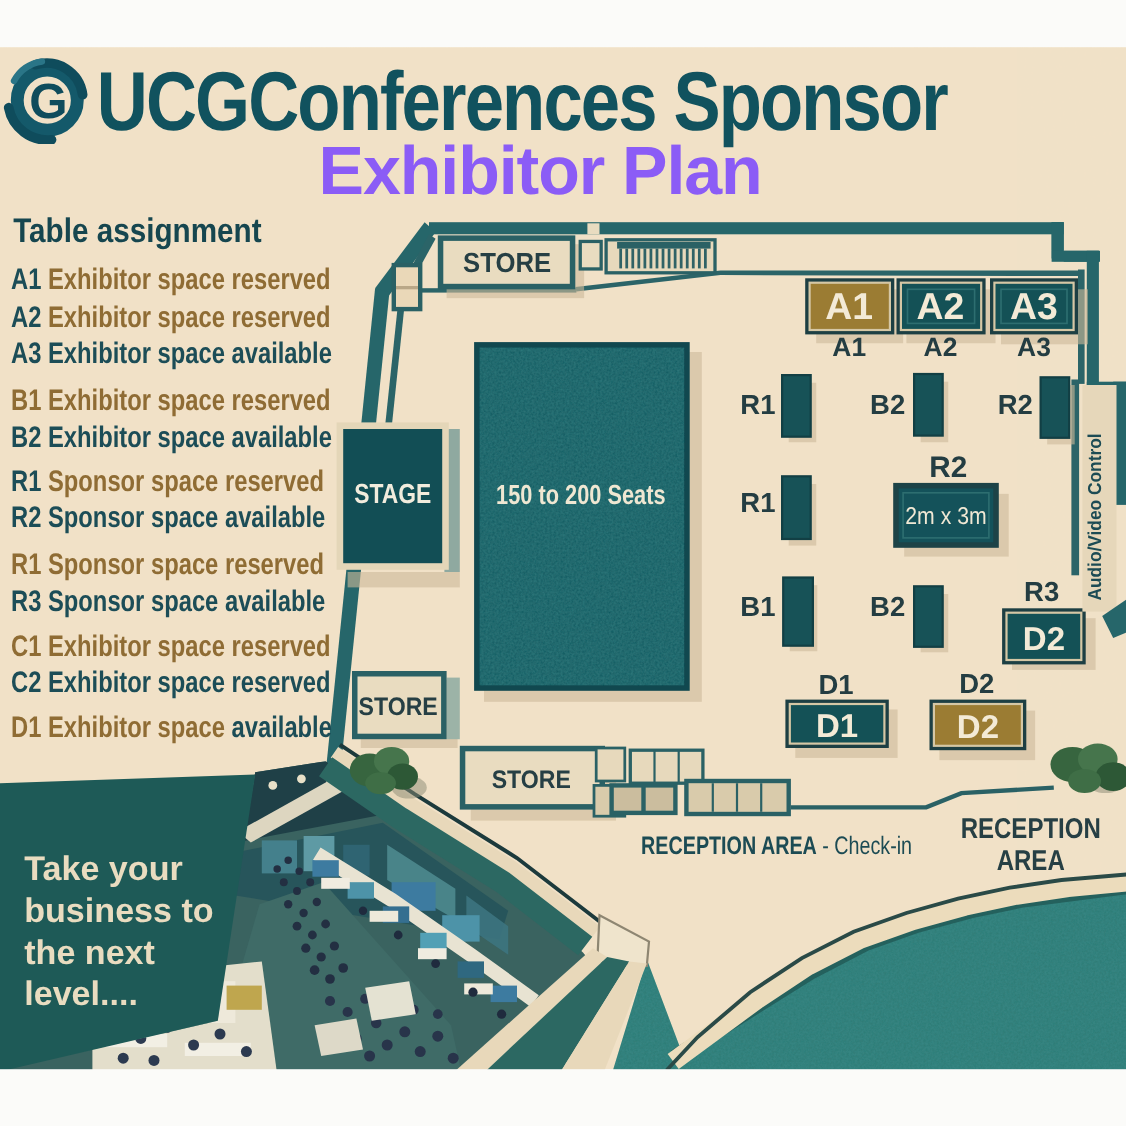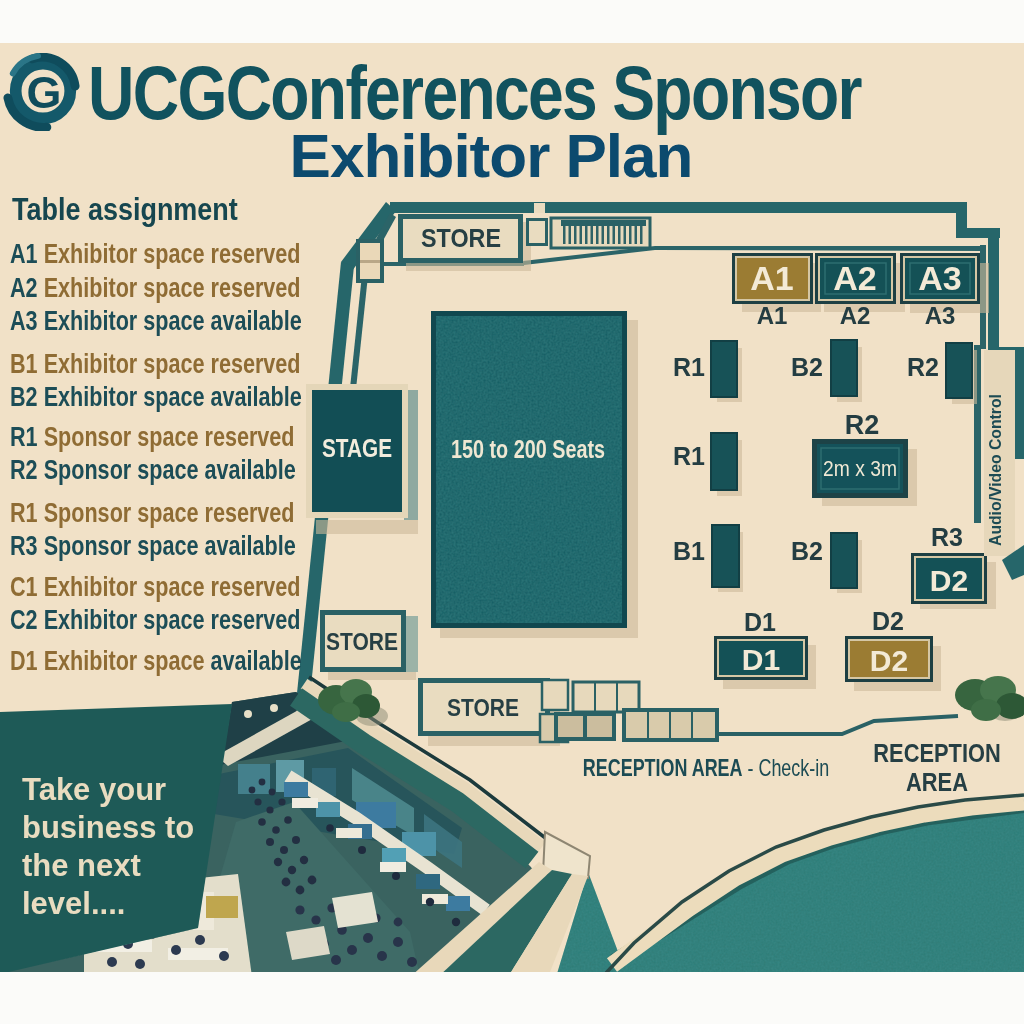--- a/index.html
+++ b/index.html
@@ -454,21 +454,21 @@
 <svg class="abs" style="left:3px;top:53px;" width="78" height="78" viewBox="0 0 80 80">
   <circle cx="41" cy="39" r="28" fill="none" stroke="#14596a" stroke-width="12"></circle>
   <path d="M 74,34 A 34,34 0 0 0 30,6" fill="none" stroke="#0f4c5c" stroke-width="9" stroke-linecap="round"></path>
   <path d="M 5,46 A 37,37 0 0 0 45,76" fill="none" stroke="#0f4c5c" stroke-width="9" stroke-linecap="round"></path>
   <path d="M 10,21 A 36,36 0 0 1 36,3" fill="none" stroke="#2a7587" stroke-width="6" stroke-linecap="round"></path>
   <text x="42" y="56" font-size="46" font-weight="bold" fill="#0f4c5c" text-anchor="middle" font-family="Liberation Sans">G</text>
 </svg>
 
 <div class="abs" style="left:88px;top:49px;font-size:76px;font-weight:bold;color:#11525e;letter-spacing:-2px;white-space:nowrap;transform:scale(0.845,1);transform-origin:0 0;">UCGConferences Sponsor</div>
 
-<div class="abs" style="left:281px;top:120px;width:420px;font-size:62px;font-weight:bold;color:#0c4a6e;letter-spacing:-1px;text-align:center;white-space:nowrap;">Exhibitor Plan</div>
+<div class="abs" style="left:281px;top:120px;width:420px;font-size:62px;font-weight:bold;color:#8b5cf6;letter-spacing:-1px;text-align:center;white-space:nowrap;">Exhibitor Plan</div>
 
 <div class="abs" style="left:12px;top:192px;font-size:31px;font-weight:bold;color:#16464f;white-space:nowrap;transform:scale(0.87,1);transform-origin:0 0;">Table assignment</div>
 <div class="abs" style="left:10px;top:238px;font-size:27px;font-weight:bold;line-height:33.5px;white-space:nowrap;transform:scale(0.8,1);transform-origin:0 0;">
 
   <div><span style="color:#1c4d57">A1</span> <span style="color:#8f6c34">Exhibitor space reserved</span></div>
 
   <div><span style="color:#1c4d57">A2</span> <span style="color:#8f6c34">Exhibitor space reserved</span></div>
 
   <div><span style="color:#1c4d57">A3</span> <span style="color:#1c4d57">Exhibitor space available</span></div>
   <div style="height:9px"></div>

